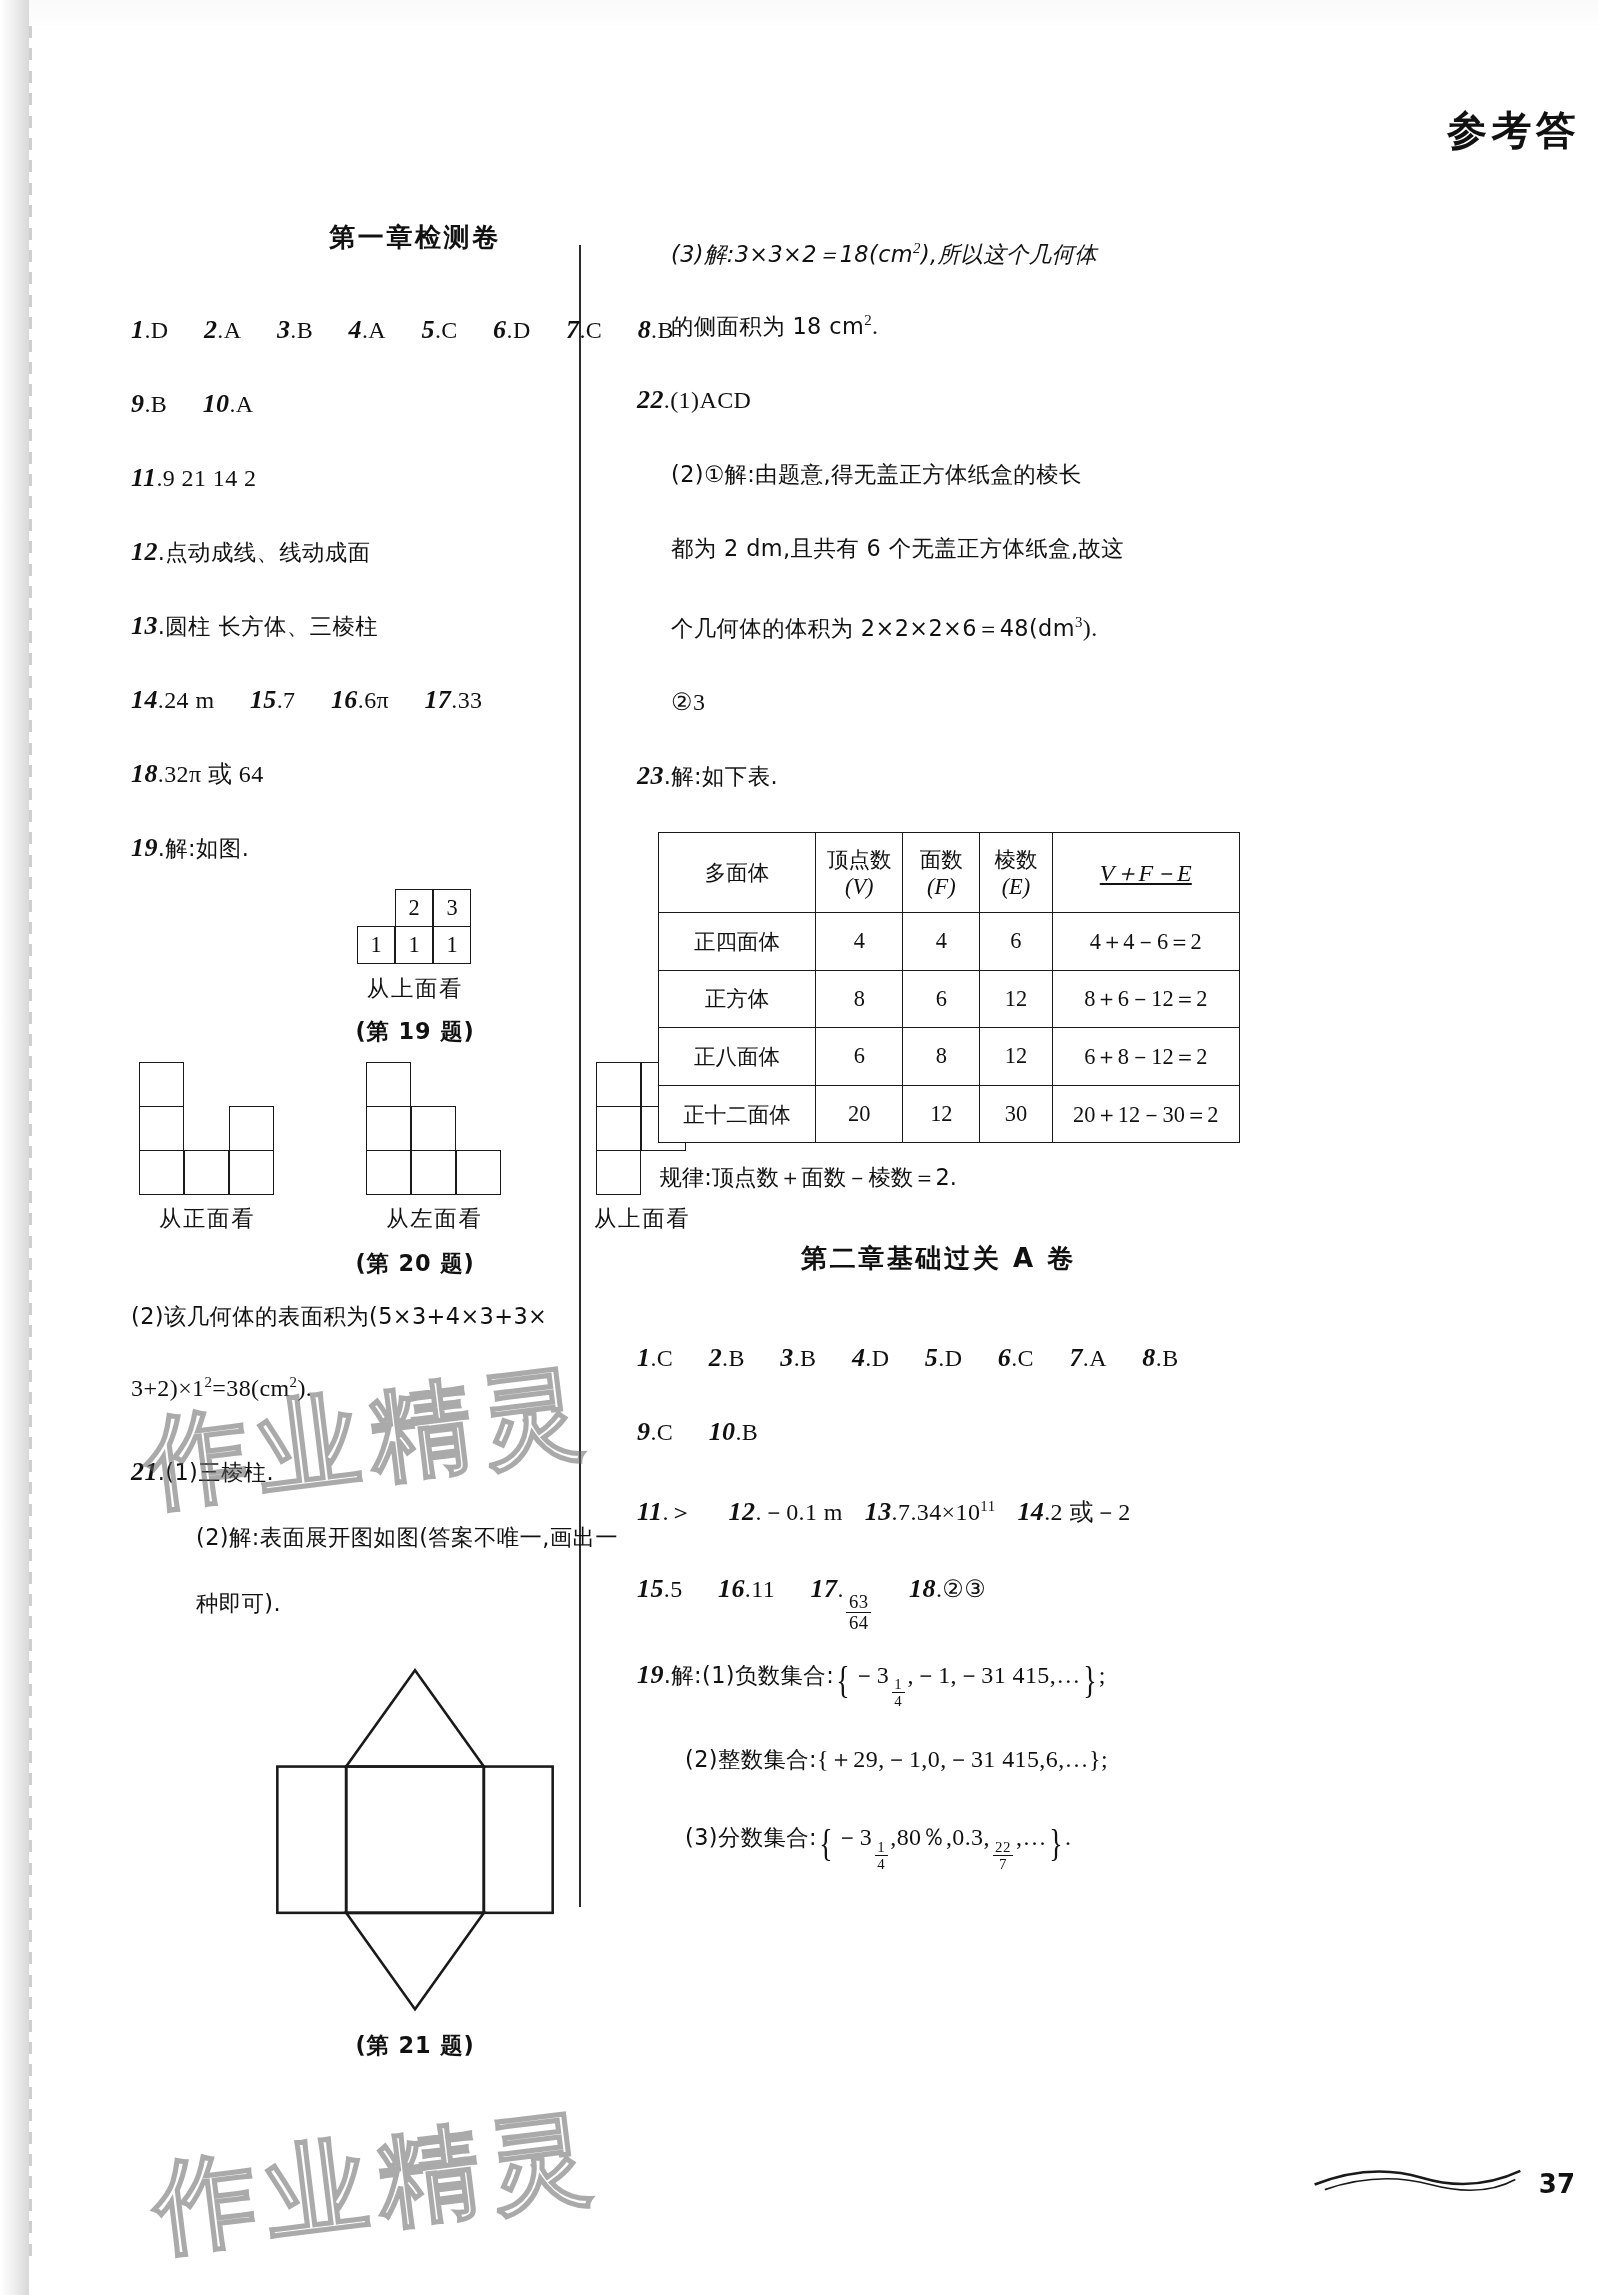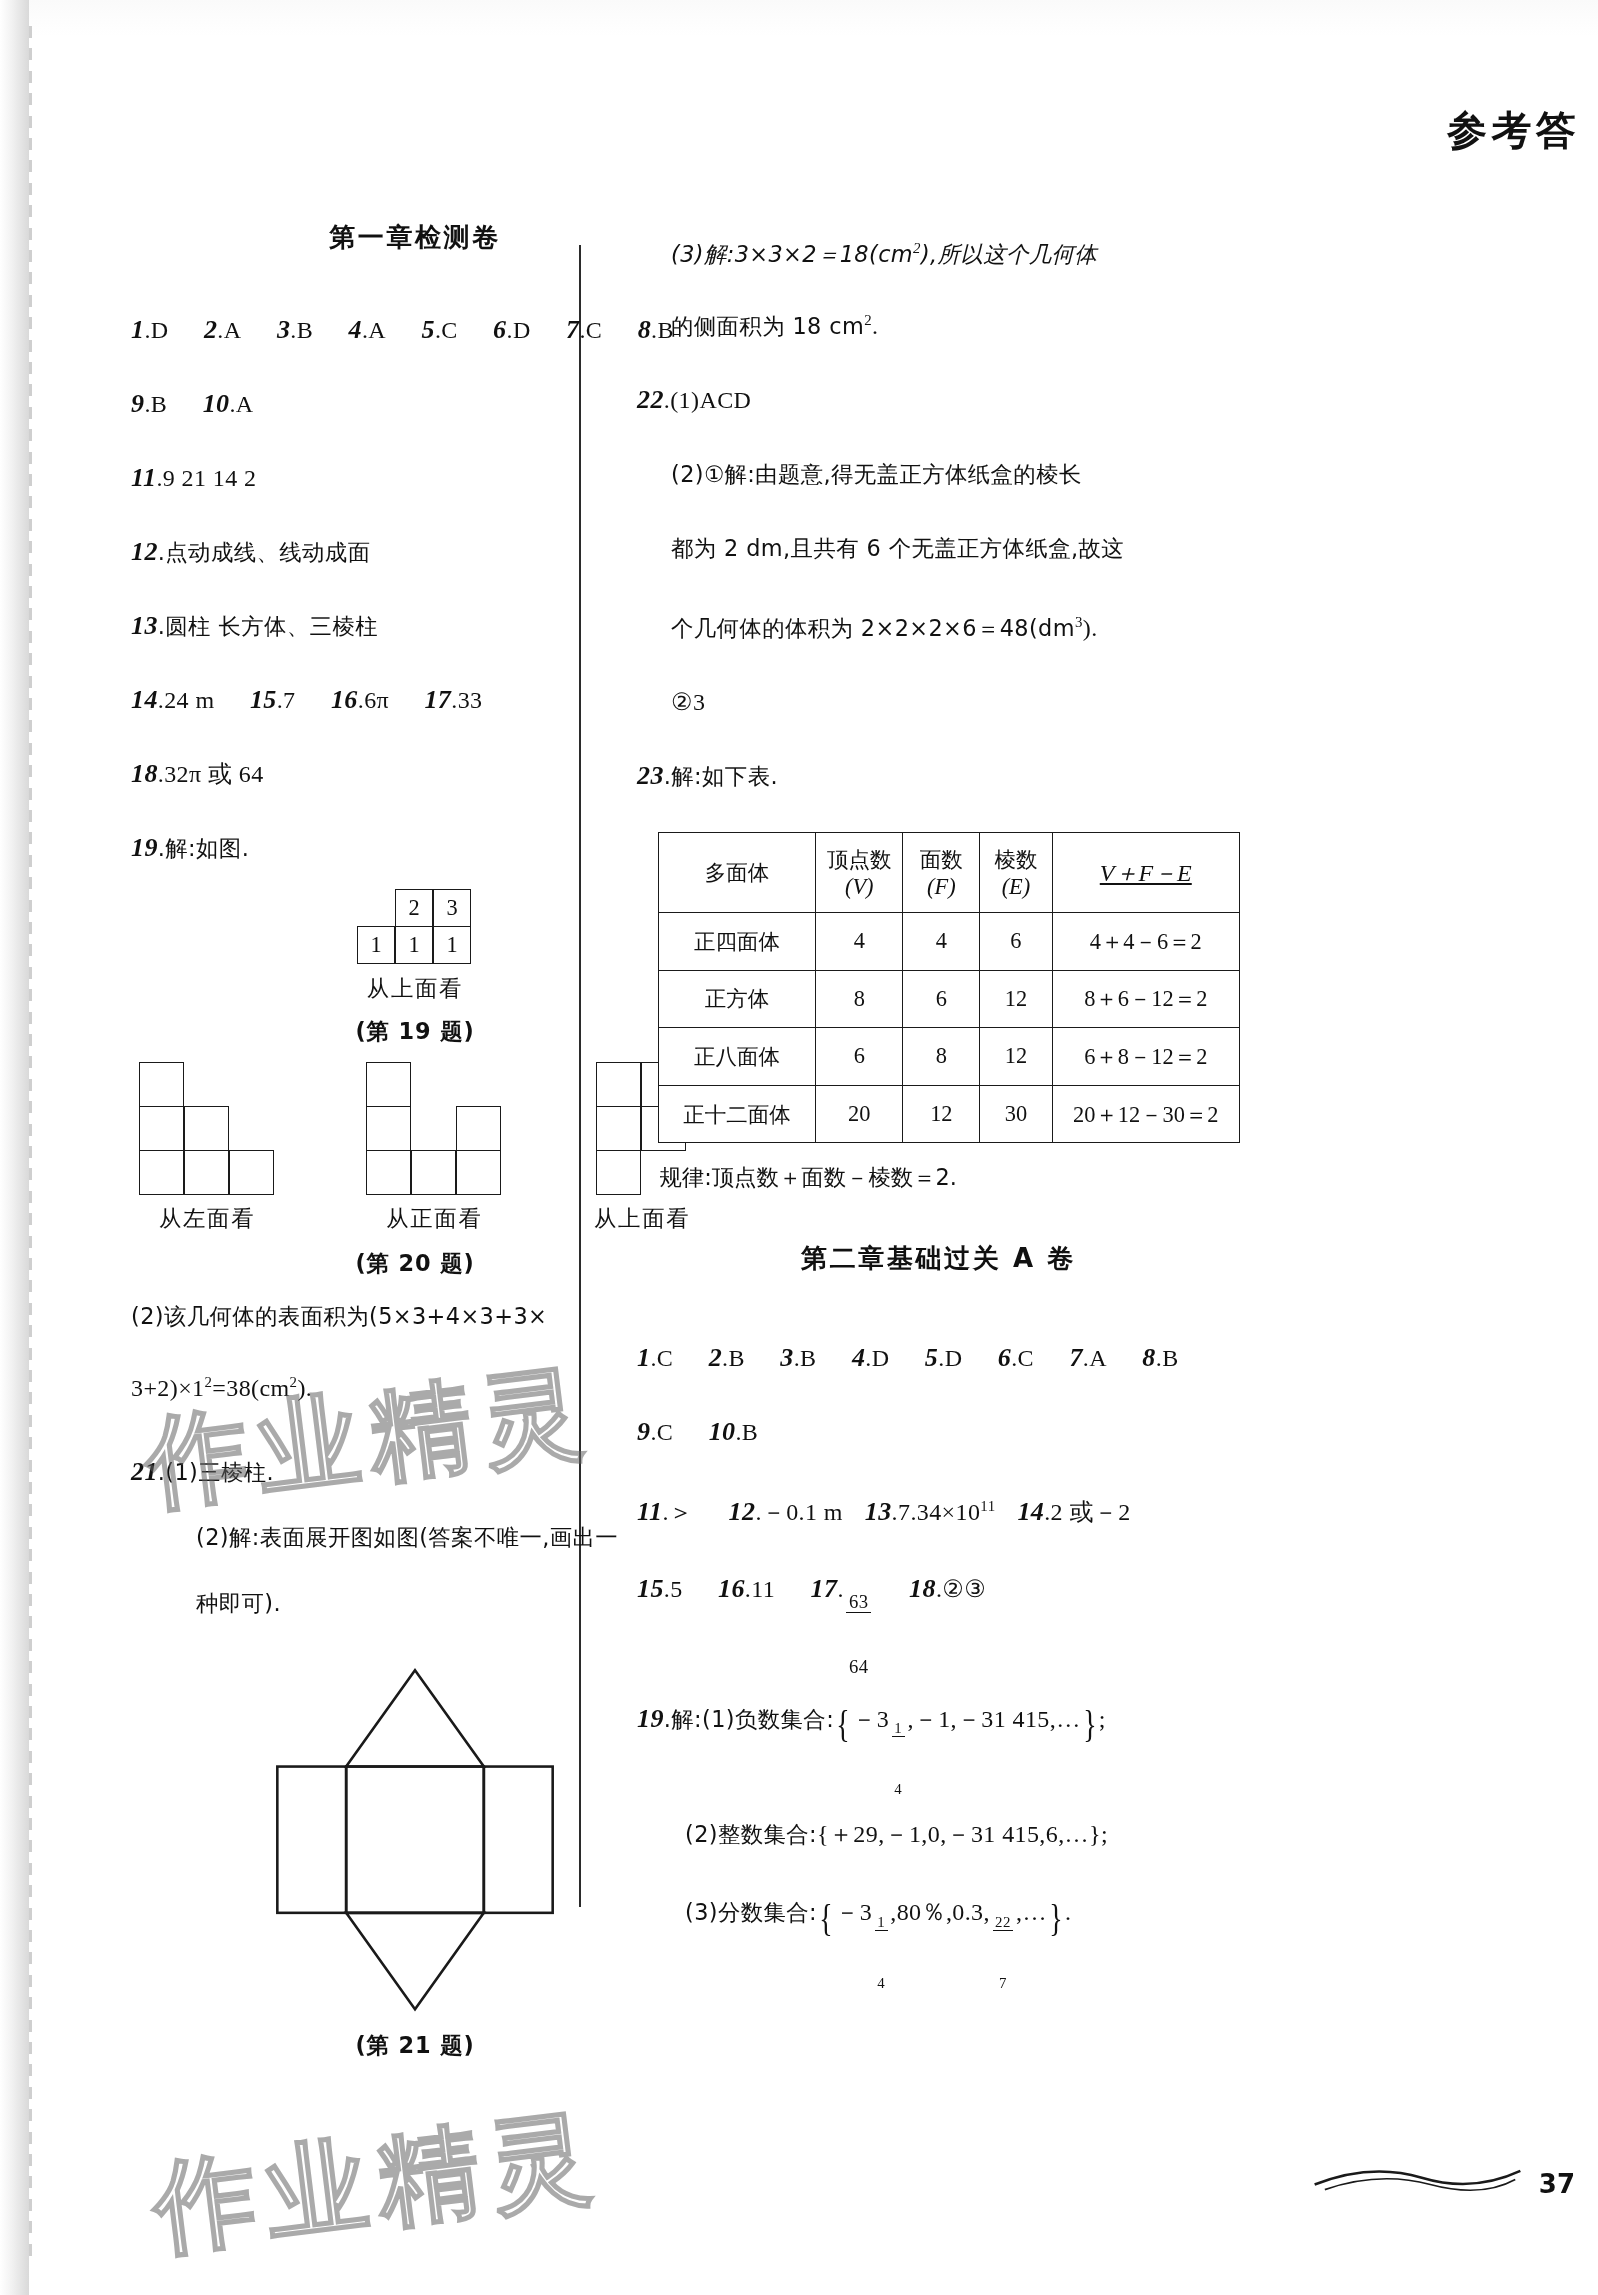--- a/index.html
+++ b/index.html
@@ -85,21 +85,21 @@
   .gap{ display:inline-block; width:29px; }
   .gap-s{ display:inline-block; width:15.5px; }
   .cn{ font-family:"DejaVu Sans", sans-serif; font-size:22.4px; }
   .hang{ padding-left:41px; text-indent:-41px; }
   .hang2{ padding-left:65px; }
   sup{ font-size:0.62em; vertical-align:super; }
   
   .frac{
     display:inline-flex; flex-direction:column;
     vertical-align:-0.55em; text-align:center;
-    font-size:0.78em; line-height:1.08; margin:0 2.6px;gap:44px;
+    font-size:0.78em; line-height:1.08; margin:0 2.6px;
   }
   .frac .num{ border-bottom:1.4px solid #111; padding:0 2.6px; }
   .frac .den{ padding:0 2.6px; }
   .frac-sm{ font-size:0.62em; vertical-align:-0.42em; }
   .brace-l, .brace-r{
     display:inline-block; font-size:1.55em; vertical-align:-0.28em;
     transform:scaleX(0.75); font-family:"Liberation Serif", serif;
   }
   
   .fig{ position:relative; }
@@ -248,42 +248,42 @@
 
 
   <div class="fig20wrap">
 
     <div class="fig20item">
       <div class="sqgrid row20" style="grid-template-columns:repeat(3,45px);">
         <div class="cellbox"></div>
         <div class="cellbox blank"></div>
         <div class="cellbox blank"></div>
         <div class="cellbox"></div>
+        <div class="cellbox blank"></div>
+        <div class="cellbox"></div>
+        <div class="cellbox"></div>
+        <div class="cellbox"></div>
+        <div class="cellbox"></div>
+      </div>
+      <div class="fig-cap">从正面看</div>
+    </div>
+
+    <div class="fig20item">
+      <div class="sqgrid row20" style="grid-template-columns:repeat(3,45px);">
+        <div class="cellbox"></div>
+        <div class="cellbox blank"></div>
+        <div class="cellbox blank"></div>
+        <div class="cellbox"></div>
         <div class="cellbox"></div>
         <div class="cellbox blank"></div>
         <div class="cellbox"></div>
         <div class="cellbox"></div>
         <div class="cellbox"></div>
       </div>
       <div class="fig-cap">从左面看</div>
-    </div>
-
-    <div class="fig20item">
-      <div class="sqgrid row20" style="grid-template-columns:repeat(3,45px);">
-        <div class="cellbox"></div>
-        <div class="cellbox blank"></div>
-        <div class="cellbox blank"></div>
-        <div class="cellbox"></div>
-        <div class="cellbox blank"></div>
-        <div class="cellbox"></div>
-        <div class="cellbox"></div>
-        <div class="cellbox"></div>
-        <div class="cellbox"></div>
-      </div>
-      <div class="fig-cap">从正面看</div>
     </div>
 
     <div class="fig20item">
       <div class="sqgrid row20" style="grid-template-columns:repeat(2,45px);">
         <div class="cellbox"></div>
         <div class="cellbox"></div>
         <div class="cellbox"></div>
         <div class="cellbox"></div>
         <div class="cellbox"></div>
         <div class="cellbox blank"></div>

